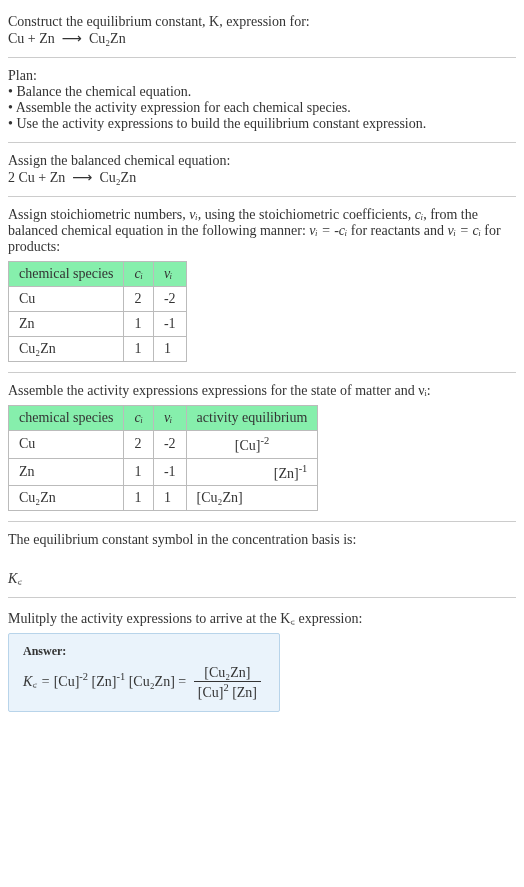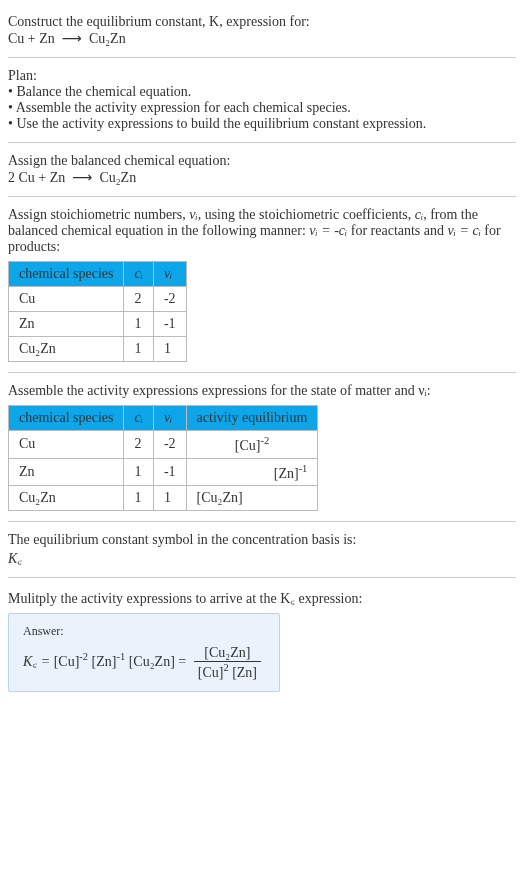--- a/index.html
+++ b/index.html
@@ -23,50 +23,51 @@
     border-collapse: collapse;
     margin-top: 6px;
   }
   table.data td, table.data th {
     border: 1px solid #bbb;
     padding: 4px 10px;
     font-weight: normal;
     text-align: left;
   }
   table.data th {
-    background: #0ea5e9;
+    background: #86efac;
   }
   .answer-box {
     background: #eaf3fb;
     border: 1px solid #b8d4ea;
     border-radius: 2px;
     padding: 10px 14px;
     display: inline-block;
   }
   .answer-label {
     font-size: 12px;
     margin-bottom: 6px;
+    font-weight: bold;
   }
   .frac {
     display: inline-block;
     vertical-align: middle;
     text-align: center;
     margin: 0 4px;
   }
   .frac .num {
     display: block;
     border-bottom: 1px solid #333;
     padding: 0 4px;
   }
   .frac .den {
     display: block;
     padding: 0 4px;
   }
   sup { font-size: 0.75em; }
-  .ival { font-style: italic; }
+  .ival { font-style: italic; margin-top: 20px; }
   .center-row td { text-align: center; }
 </style>
 </head>
 <body>
 
 <div class="block">
   <div>
     <span>Construct the equilibrium constant, K, expression for:</span>
   </div>
   <div>

